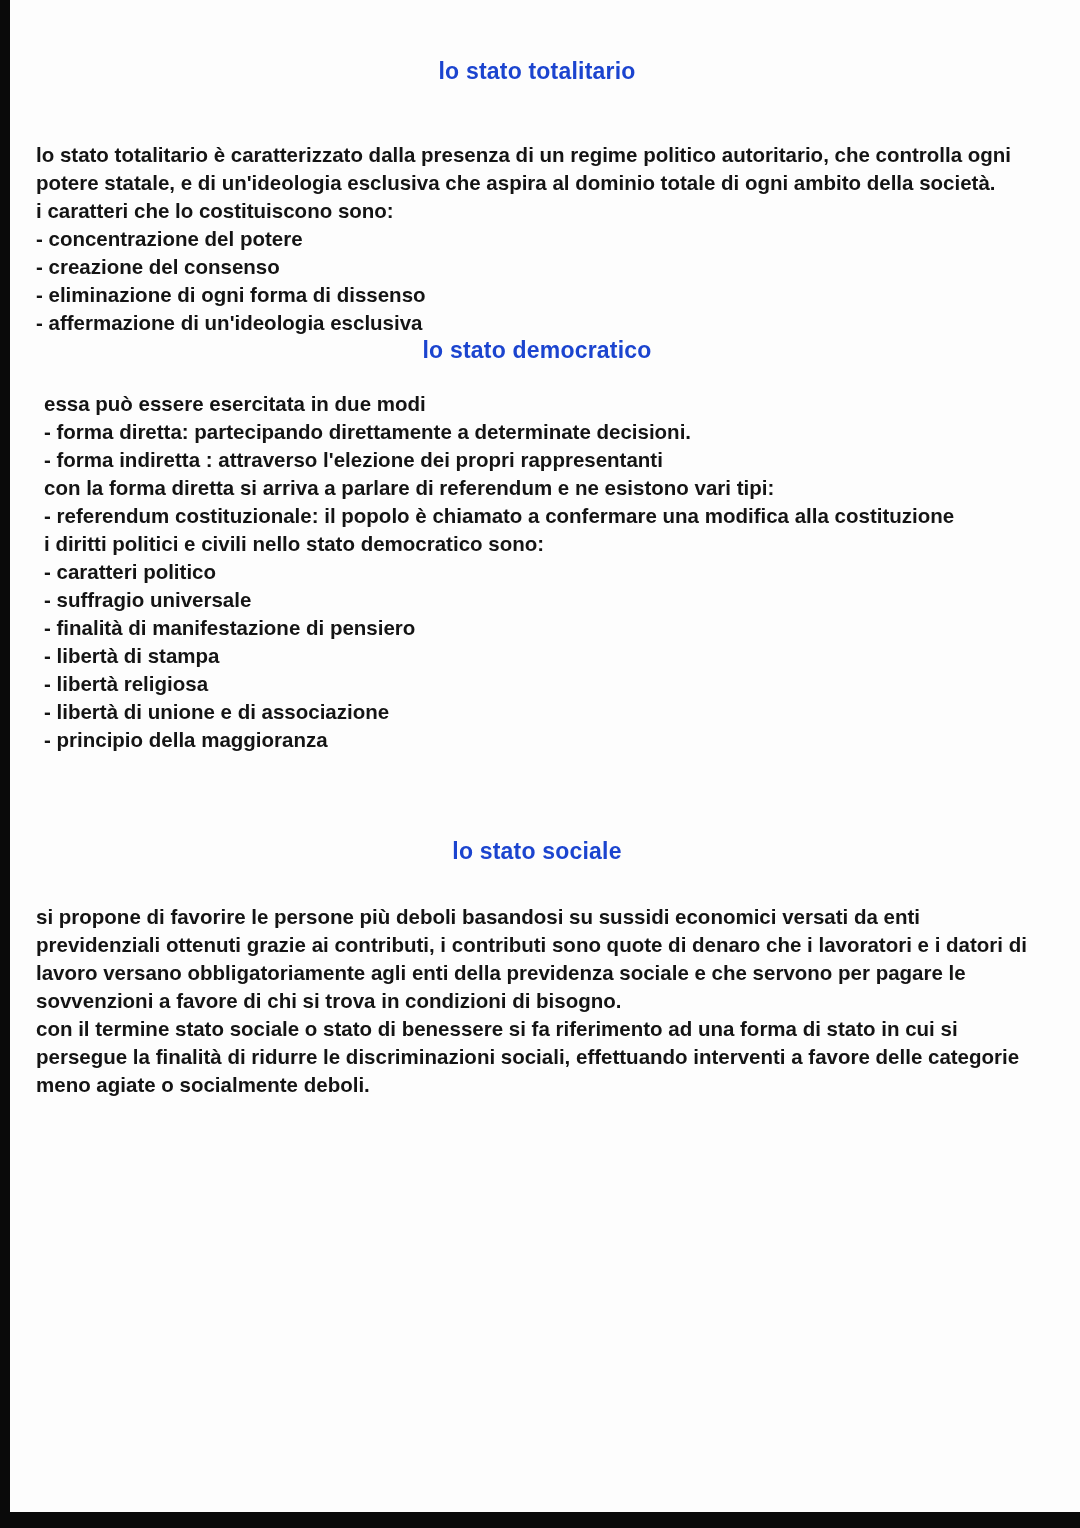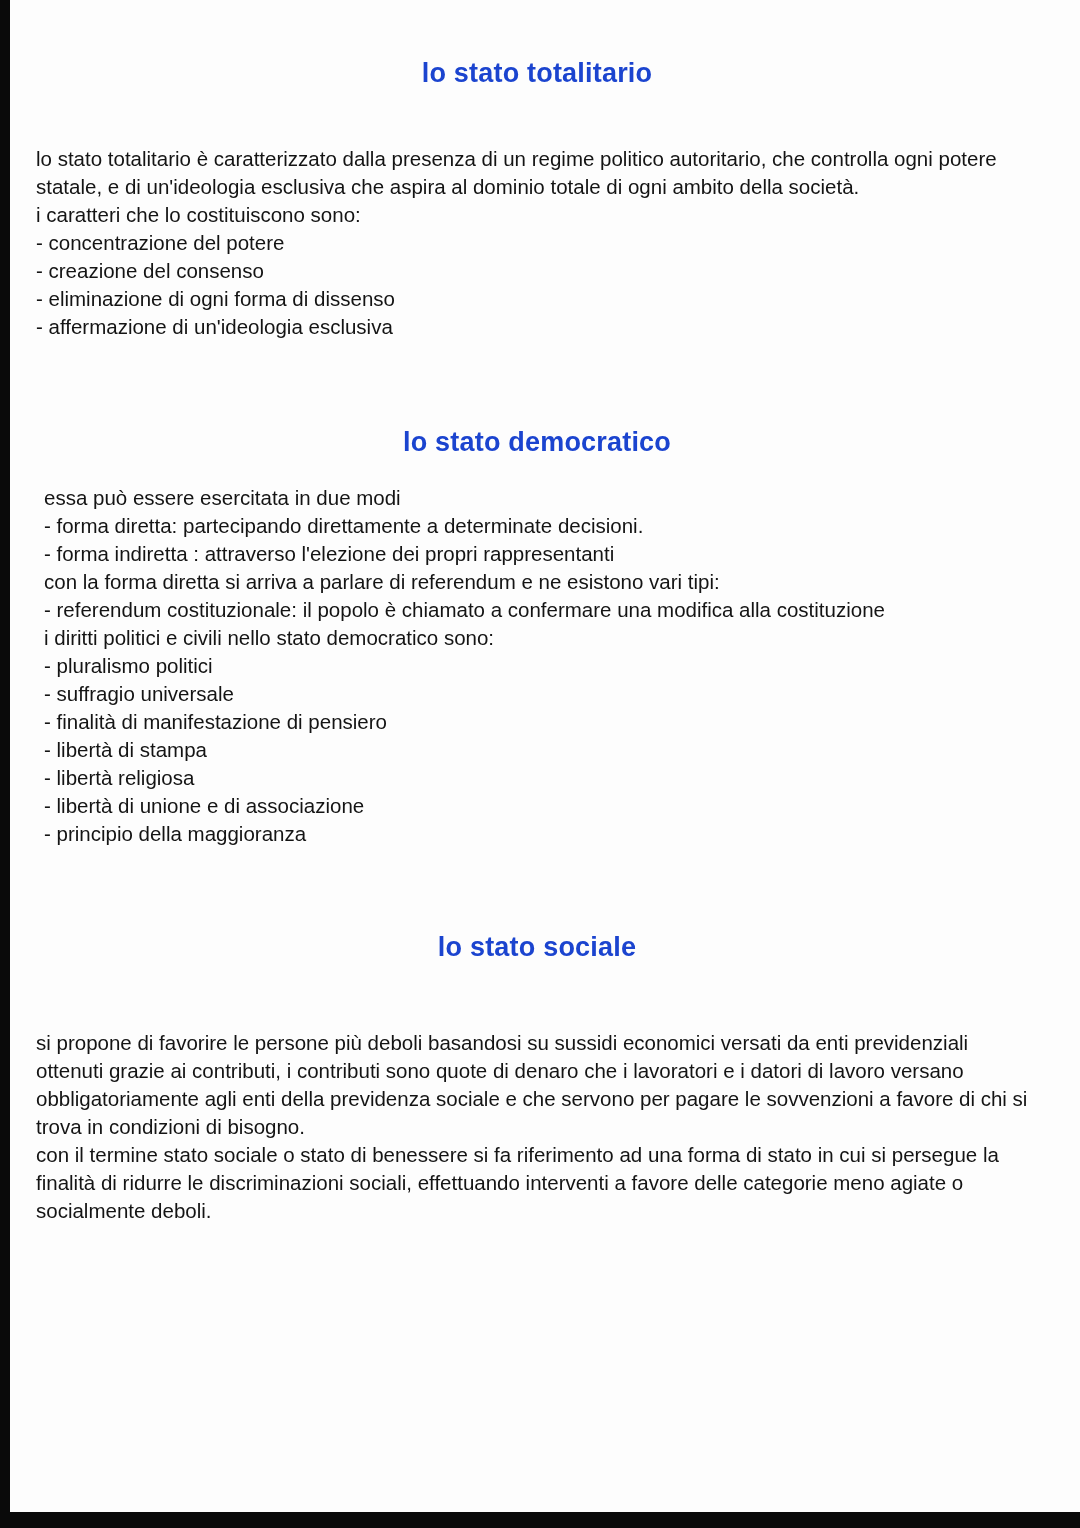--- a/index.html
+++ b/index.html
@@ -32,32 +32,32 @@
   }
   .page {
     position: relative;
     box-sizing: border-box;
     padding: 58px 42px 60px 36px;
   }
   .section { margin: 0; }
   .heading {
     text-align: center;
     color: #1b44cf;
-    font-size: 27px;
+    font-size: 23px;
     font-weight: 600;
     letter-spacing: 0.2px;
     margin: 0;
   }
   .sec-1 .heading { margin-bottom: 56px; }
-  .sec-2 .heading { margin-top: 86px; margin-bottom: 26px; }
-  .sec-3 .heading { margin-top: 84px; margin-bottom: 66px; }
+  .sec-2 .heading { margin-bottom: 26px; }
+  .sec-3 .heading { margin-top: 84px; margin-bottom: 38px; }
   .body-text {
     font-size: 20.5px;
     line-height: 28px;
-    font-weight: 400;
+    font-weight: 700;
     color: #141414;
   }
   .body-text p {
     margin: 0;
   }
   .sec-2 .body-text { padding-left: 8px; }
   .sec-3 .body-text { padding-right: 6px; }
 </style>
 </head>
 <body>
@@ -81,21 +81,21 @@
 
   <section class="section sec-2">
     <h2 class="heading">lo stato democratico</h2>
     <div class="body-text">
       <p>essa può essere esercitata in due modi</p>
       <p>- forma diretta: partecipando direttamente a determinate decisioni.</p>
       <p>- forma indiretta : attraverso l'elezione dei propri rappresentanti</p>
       <p>con la forma diretta si arriva a parlare di referendum e ne esistono vari tipi:</p>
       <p>- referendum costituzionale: il popolo è chiamato a confermare una modifica alla costituzione</p>
       <p>i diritti politici e civili nello stato democratico sono:</p>
-      <p>- pluralismo politici</p>
+      <p>- caratteri politico</p>
       <p>- suffragio universale</p>
       <p>- finalità di manifestazione di pensiero</p>
       <p>- libertà di stampa</p>
       <p>- libertà religiosa</p>
       <p>- libertà di unione e di associazione</p>
       <p>- principio della maggioranza</p>
     </div>
   </section>
 
   <section class="section sec-3">

